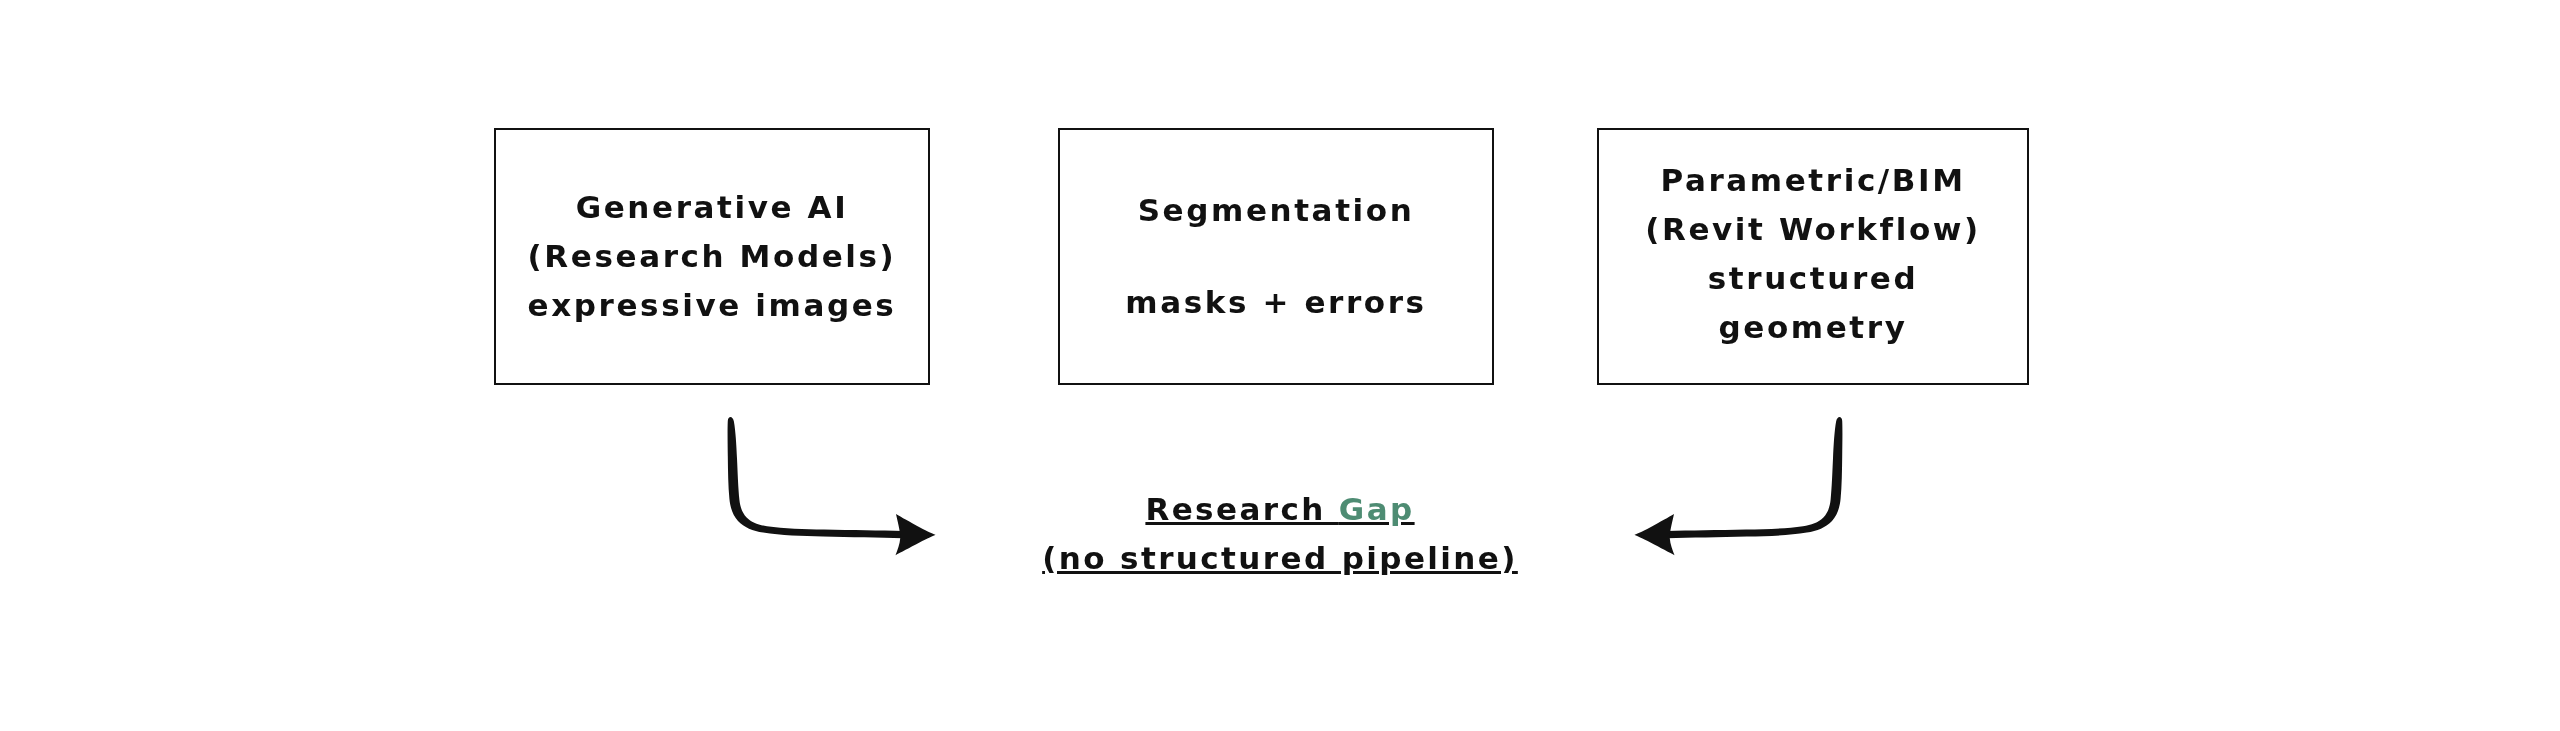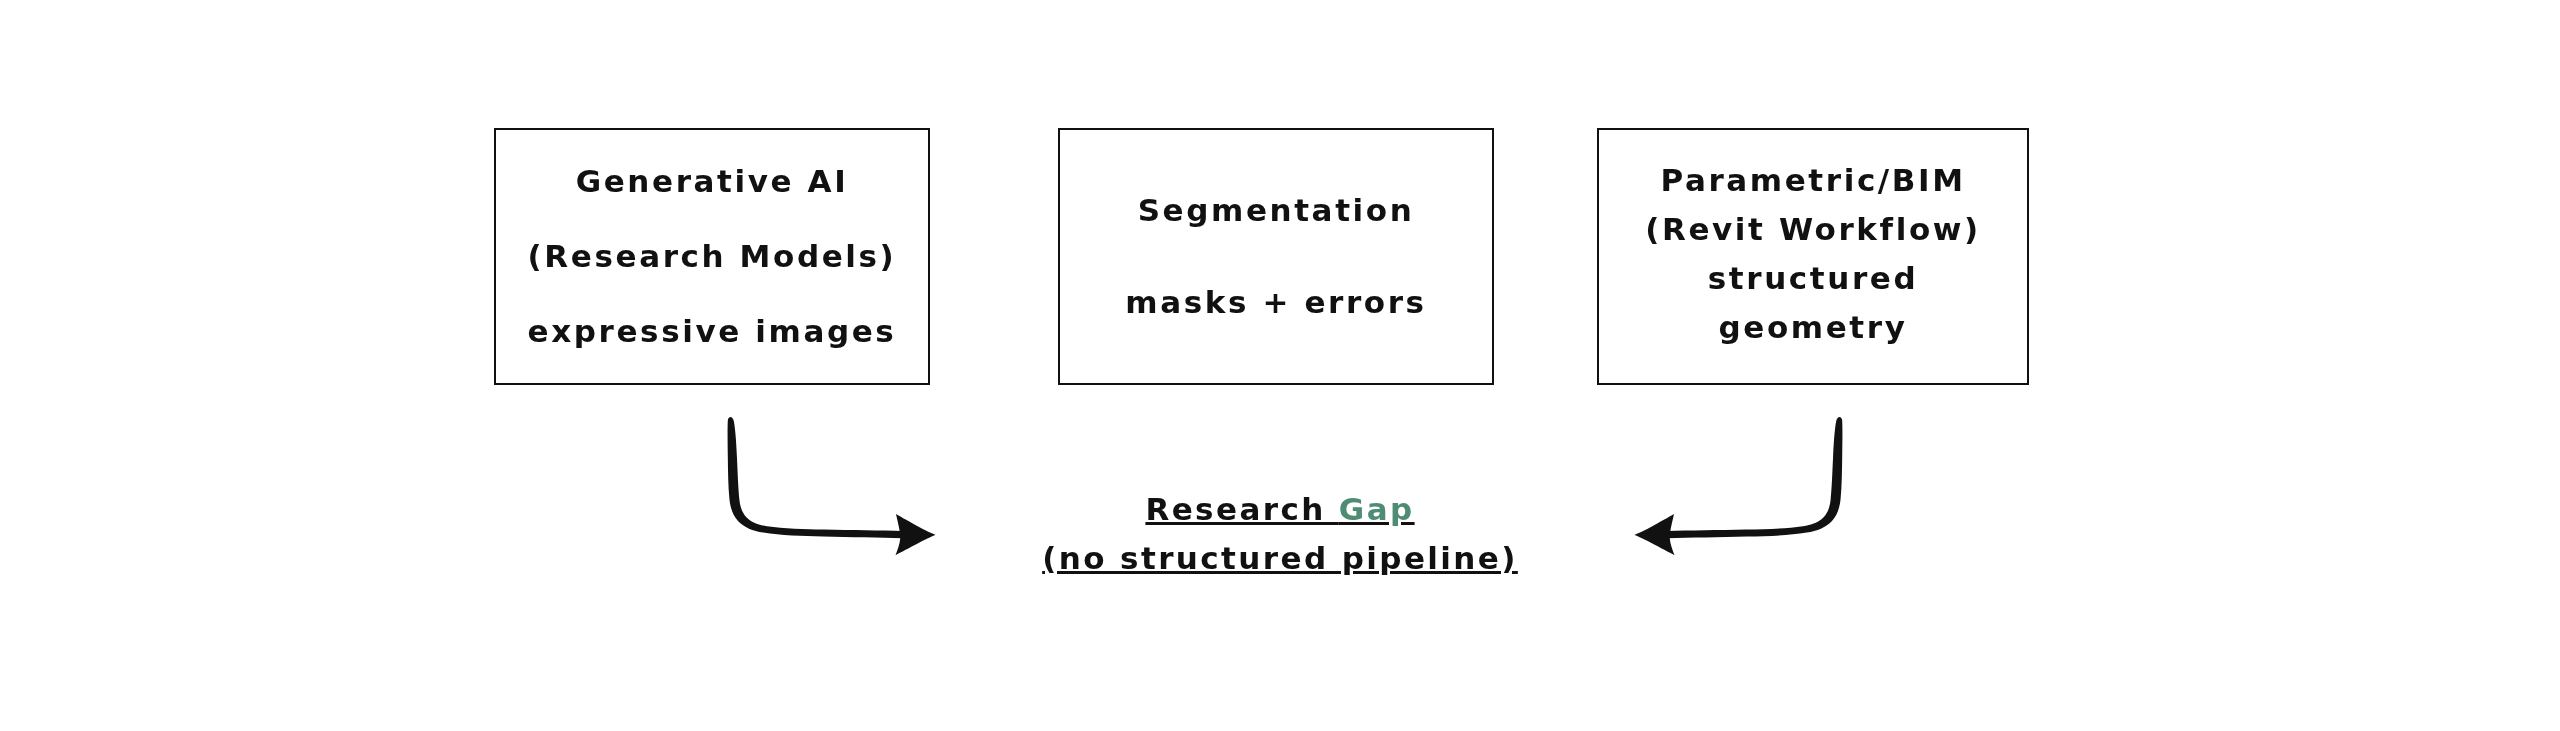--- a/index.html
+++ b/index.html
@@ -25,21 +25,21 @@
     top: 128px;
     height: 257px;
     box-sizing: border-box;
     border: 2.5px solid #111111;
     background: #ffffff;
     display: flex;
     flex-direction: column;
     align-items: center;
     justify-content: center;
   }
-  .concept-box.box-1 { left: 494px;  width: 436px; gap: 26px; }
+  .concept-box.box-1 { left: 494px;  width: 436px; }
   .concept-box.box-2 { left: 1058px; width: 436px; gap: 43px; }
   .concept-box.box-3 { left: 1597px; width: 432px; justify-content: flex-start; padding-top: 26px; }
 
   .box-line {
     display: block;
     font-size: 31px;
     font-weight: 700;
     letter-spacing: 2.6px;
     color: #111111;
     line-height: 49px;

